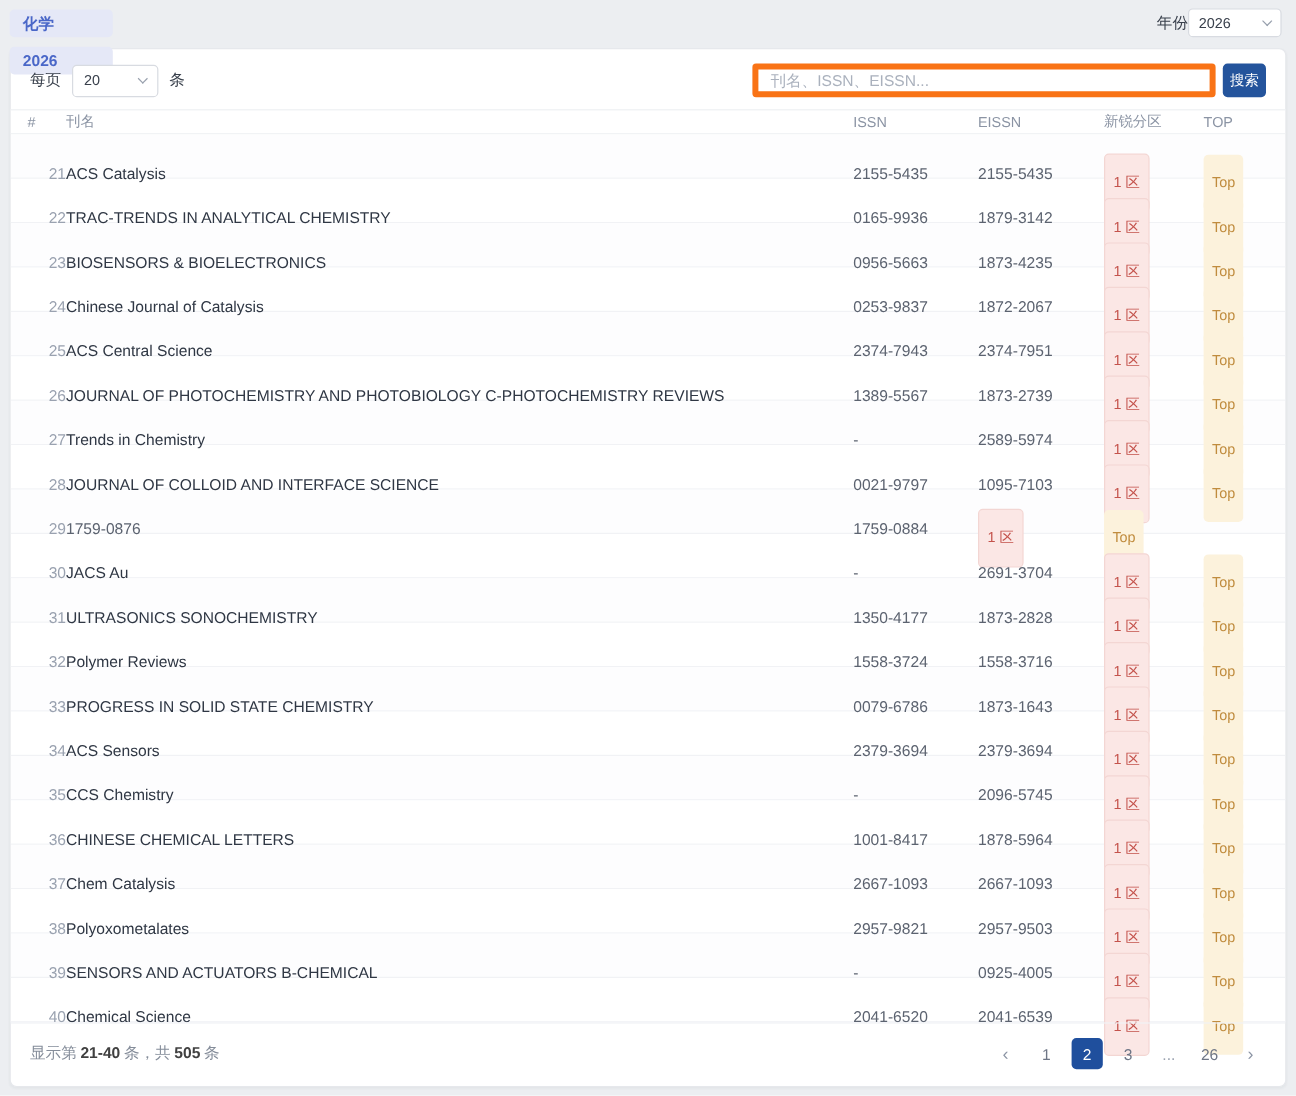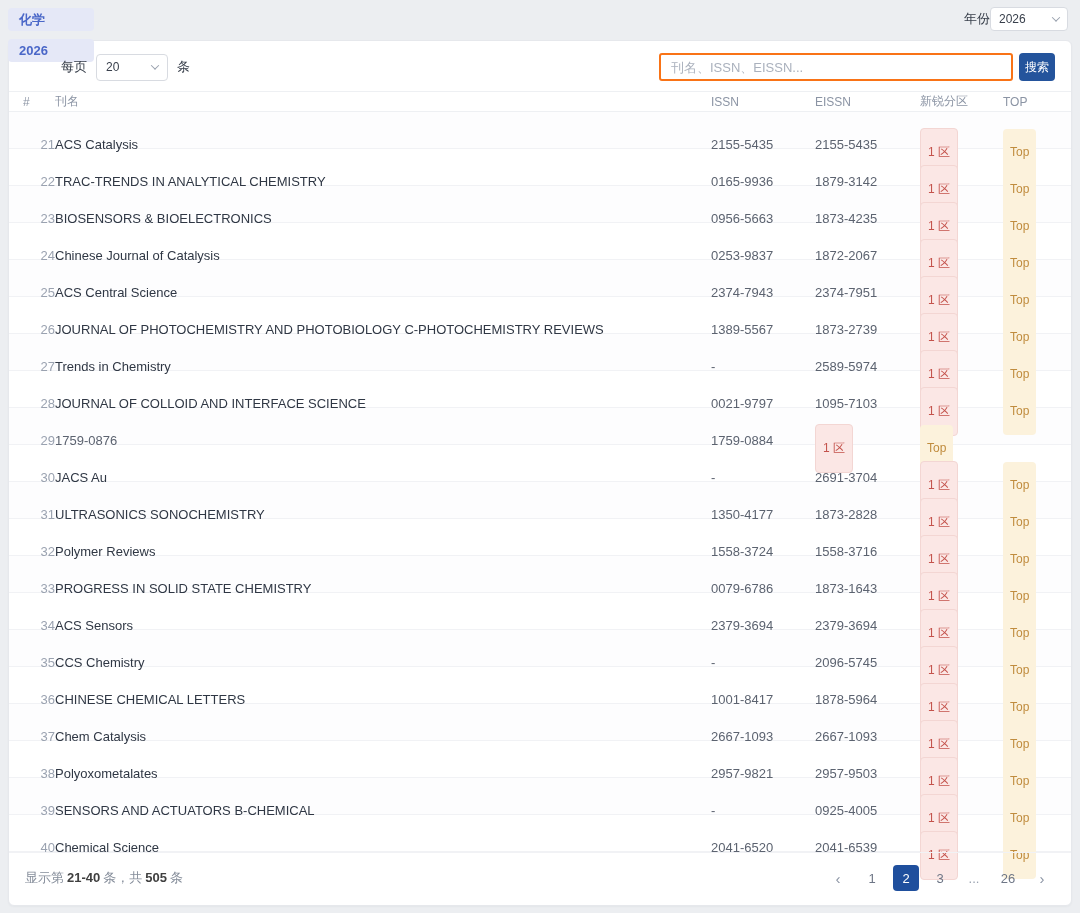--- a/index.html
+++ b/index.html
@@ -36,27 +36,26 @@
   }
   
   .card {
     margin:8px; background:#fff; border-radius:6px;
     border:1px solid #e6e8ec; box-shadow:0 1px 2px rgba(30,40,60,.04);
     height:866px; display:flex; flex-direction:column;
   }
   .controls {
     display:flex; align-items:center; justify-content:space-between;
     padding:12px 16px 10px 16px;
-    margin-left:36px;
   }
   .per-page { display:flex; align-items:center; gap:9px; font-size:13px; color:#39404c; }
   .pp-select { width:72px; height:27px; padding:0 9px; }
   .search-area { display:flex; align-items:center; gap:6px; }
   .search-input {
-    width:354px; height:28px; border:2px solid #f97316; border-radius:3px;
+    width:386px; height:28px; border:5px solid #f97316; border-radius:3px;
     padding:0 10px; font-size:13px; color:#a16207; outline:none;
     font-family:"Liberation Sans", sans-serif;
   }
   .search-input::placeholder { color:#aab1bd; }
   .search-btn {
     height:28px; padding:0 6px; border:none; border-radius:4px;
     background:#24549c; color:#fff; font-size:12px; cursor:pointer;
     font-family:Liberation Mono, monospace;
   }
   

